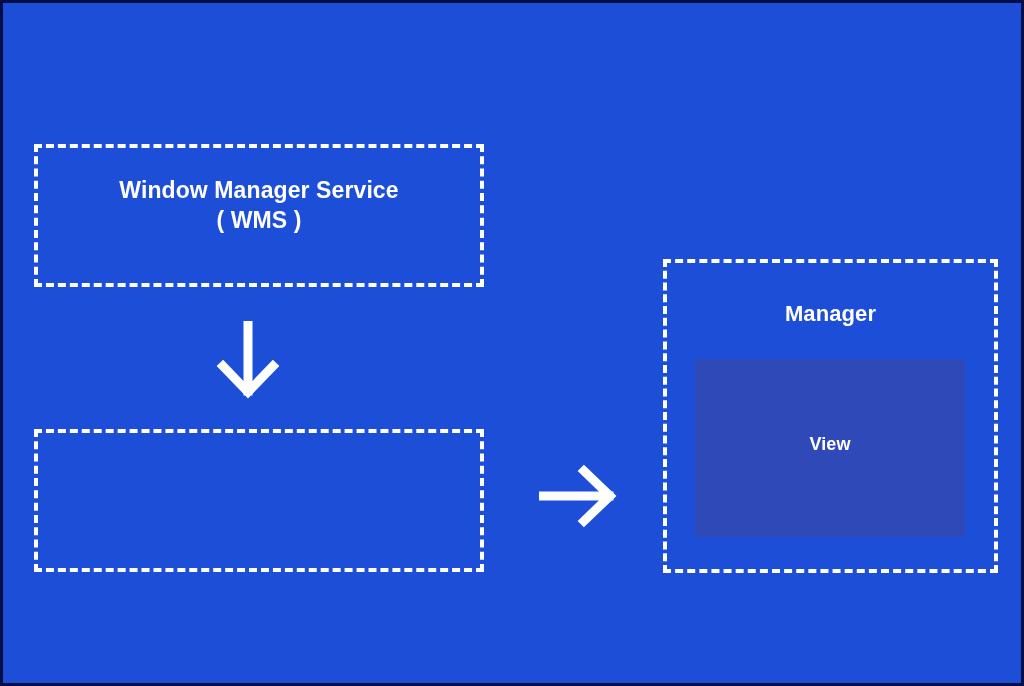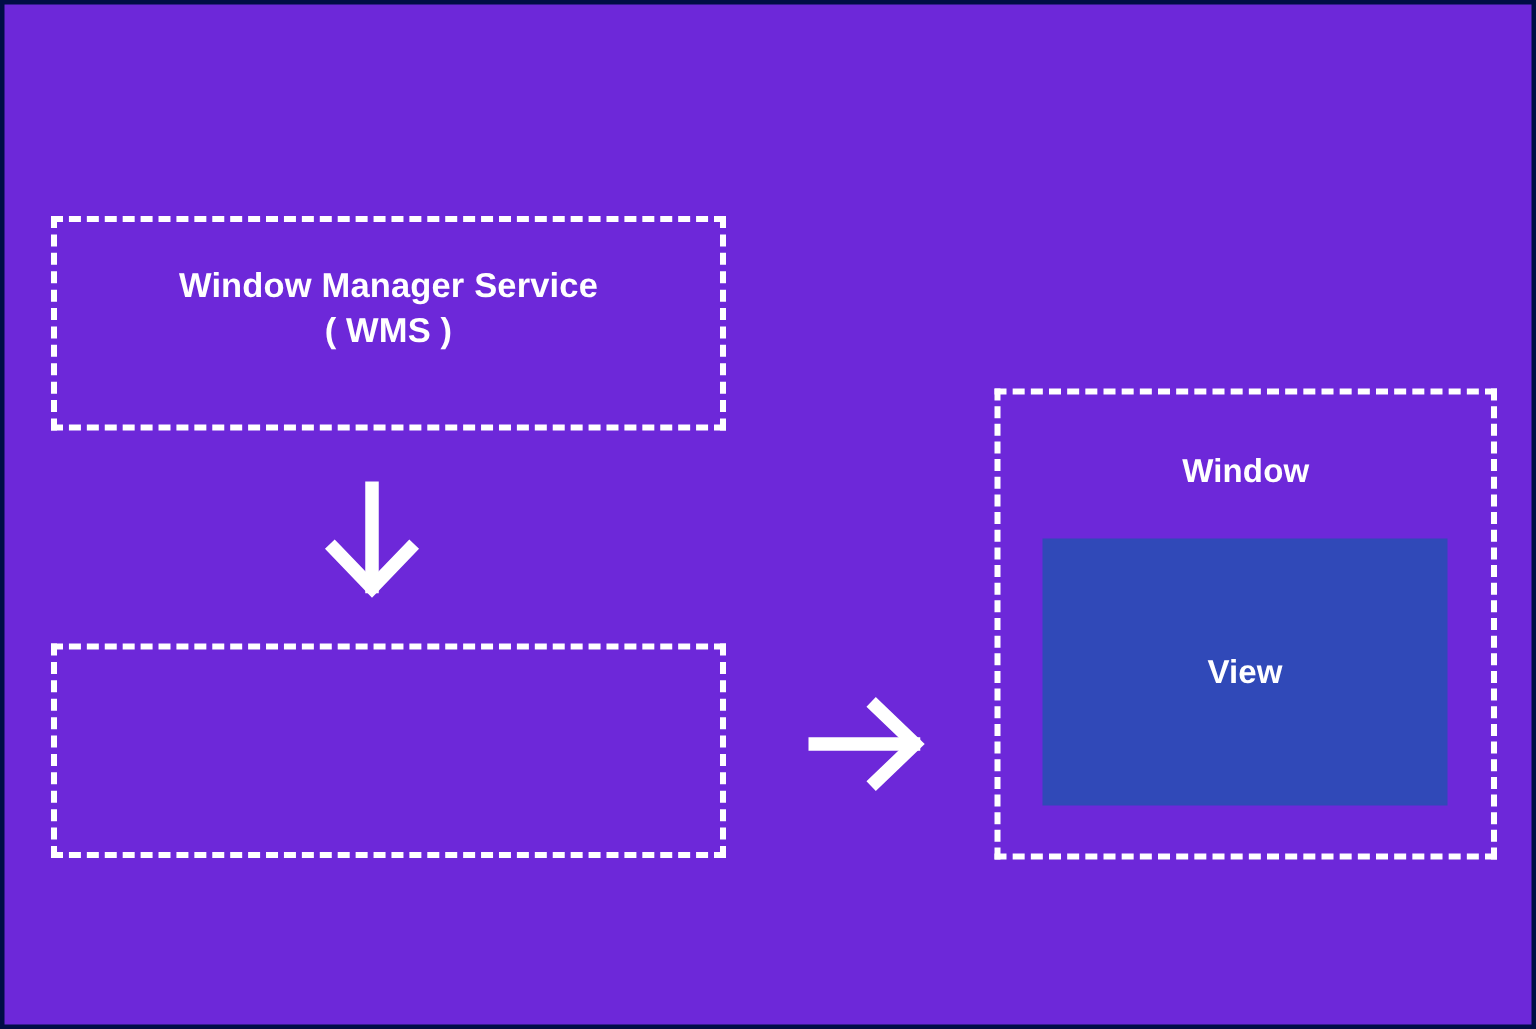--- a/index.html
+++ b/index.html
@@ -5,21 +5,21 @@
   html, body {
     margin: 0;
     padding: 0;
     background: #000000;
   }
 
   #canvas {
     position: relative;
     width: 1024px;
     height: 686px;
-    background: #6d28d9;
+    background: #1d4ed8;
     box-sizing: border-box;
     border: 3px solid #010d46;
     overflow: hidden;
     font-family: "Liberation Sans", sans-serif;
     -webkit-font-smoothing: antialiased;
   }
 
   
   .dashed-box {
     position: absolute;
@@ -78,21 +78,21 @@
     left: 670px;
     top: 296px;
     width: 315px;
     font-size: 22px;
   }
 
   .label-view {
     left: 692px;
     top: 430px;
     width: 270px;
-    font-size: 22px;
+    font-size: 18px;
   }
 
   
   .view-rect {
     position: absolute;
     left: 692px;
     top: 356px;
     width: 270px;
     height: 178px;
     background: #3049b8;
@@ -140,18 +140,18 @@
   <div class="arrow arrow-right">
     <svg width="78" height="66" viewBox="0 0 78 66" xmlns="http://www.w3.org/2000/svg">
       <g stroke="#ffffff" stroke-width="9" fill="none" stroke-linecap="square">
         <line x1="4" y1="33" x2="70" y2="33"></line>
         <polyline points="45,8 71,33 45,58" stroke-linejoin="miter"></polyline>
       </g>
     </svg>
   </div>
 
   <div class="dashed-box box-window"></div>
-  <div class="label label-window">Window</div>
+  <div class="label label-window">Manager</div>
 
   <div class="view-rect"></div>
   <div class="label label-view">View</div>
 
 </div>
 
 </body></html>

